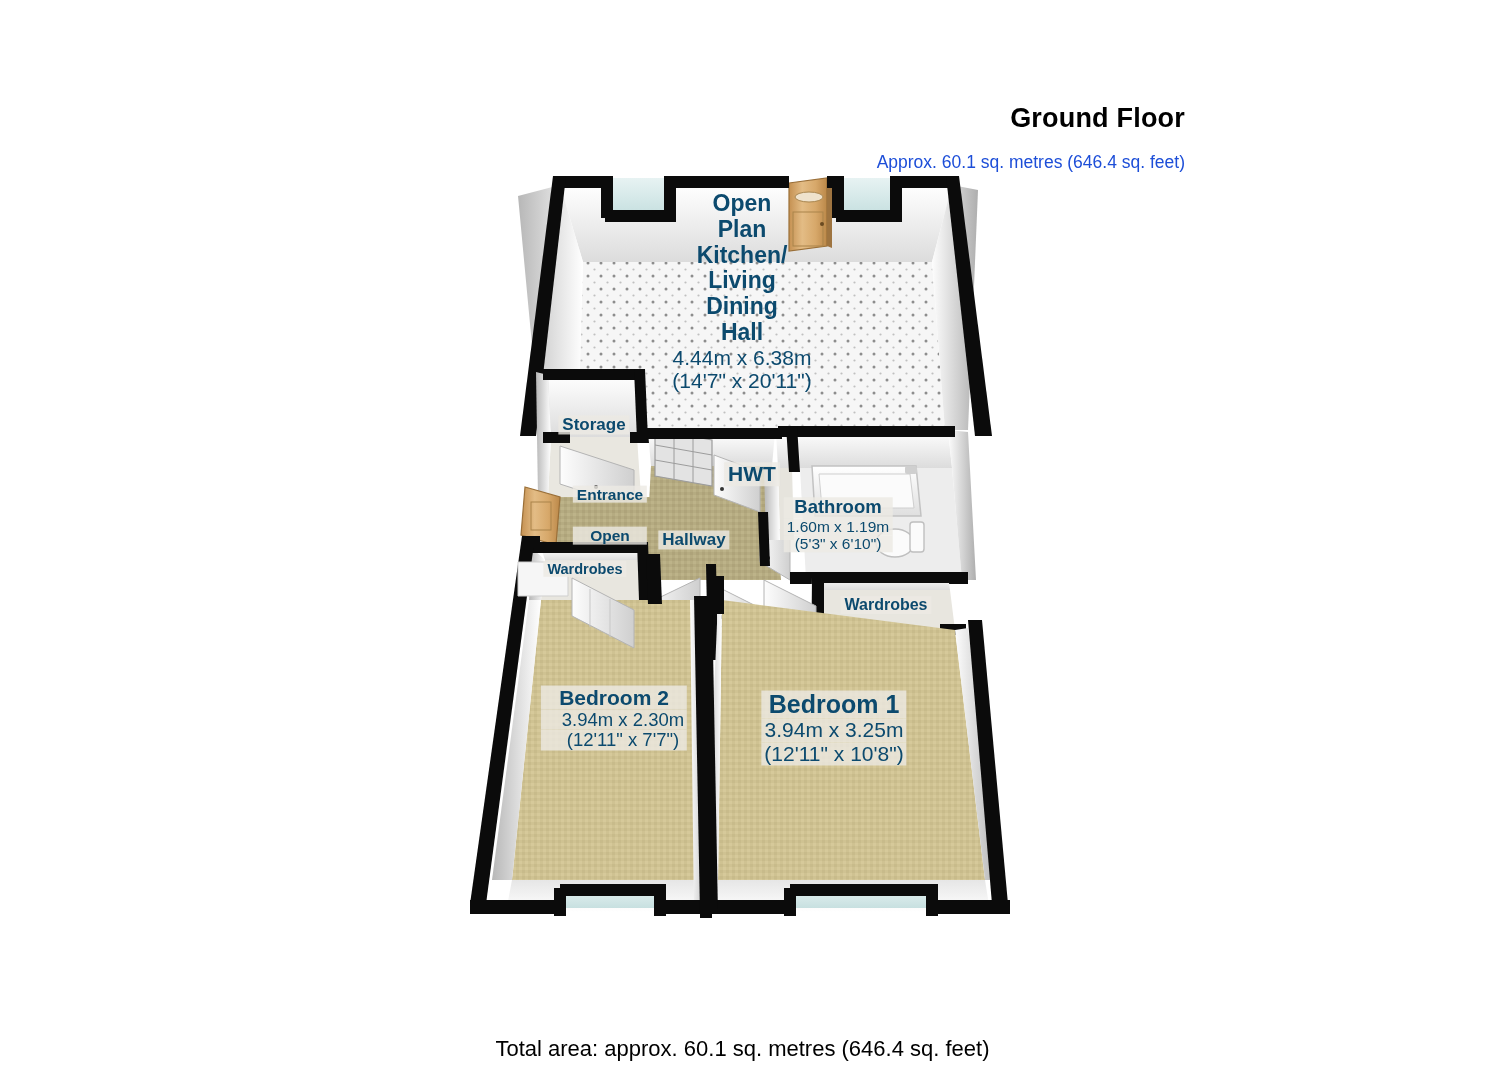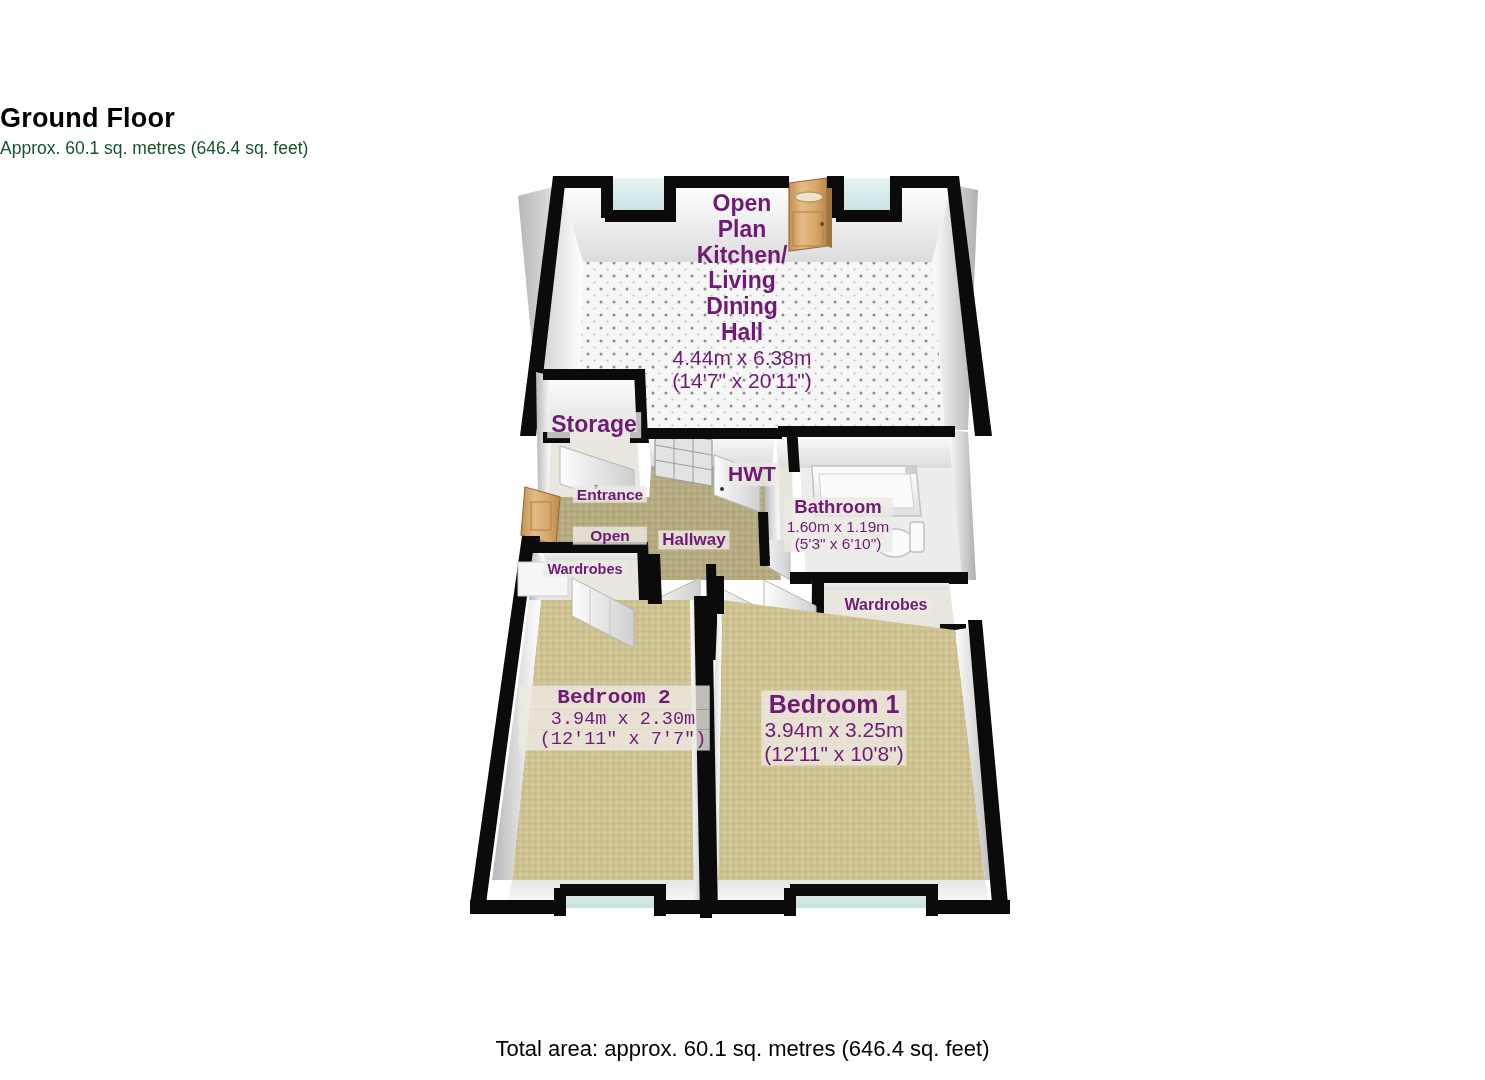--- a/index.html
+++ b/index.html
@@ -15,33 +15,33 @@
     font-family: "Liberation Sans", sans-serif;
     overflow: hidden;
   }
 
   
   #header {
     position: absolute;
     top: 104px;
     left: 0;
     width: 1185px;
-    text-align: left;
+    text-align: right;
   }
   #floor-title {
     font-size: 27px;
     font-weight: bold;
     color: #000;
     letter-spacing: 0.2px;
     line-height: 1.1;
   }
   #floor-sub {
     font-size: 17.5px;
-    color: #14532d;
-    margin-top: 5px;
+    color: #1d4ed8;
+    margin-top: 19px;
     line-height: 1.1;
   }
 
   
   #footer {
     position: absolute;
     bottom: 18px;
     left: 0;
     width: 1485px;
     text-align: center;
@@ -57,21 +57,21 @@
     top: 0;
     width: 1485px;
     height: 1080px;
   }
   #plan-svg { display: block; }
 
   
   .room-label {
     position: absolute;
     text-align: center;
-    color: #701a75;
+    color: #0c4a6e;
     line-height: 1.12;
     white-space: nowrap;
     transform: translate(-50%, -50%);
     pointer-events: auto;
   }
   .room-label .rl-name {
     font-weight: bold;
     display: block;
     background: rgba(236,234,228,0.80);
     padding: 0 4px;
@@ -87,21 +87,21 @@
   .lbl-open .rl-dim  { background: transparent; font-size: 21px; font-weight: normal; }
 
   .lbl-bed1 .rl-name { font-size: 25px; }
   .lbl-bed1 .rl-dim  { font-size: 21px; }
   .lbl-bed2 .rl-name { font-size: 21px; }
   .lbl-bed2 .rl-dim  { font-size: 18.5px; padding-left: 21px; }
   .lbl-bath .rl-name { font-size: 18.5px; }
   .lbl-bath .rl-dim  { font-size: 15.5px; }
   .lbl-hwt   { font-size: 21px; font-weight: bold; }
   .lbl-hwt .rl-name { font-size: 21px; }
-  .lbl-storage .rl-name { font-size: 23px; text-align: center; }
+  .lbl-storage .rl-name { font-size: 17px; text-align: center; }
   .lbl-hallway .rl-name { font-size: 17px; }
   .lbl-entrance .rl-name { font-size: 15.5px; margin-top: 24px; }
   .lbl-wardrobe .rl-name { font-size: 14.5px; }
   .lbl-wardrobe2 .rl-name { font-size: 16px; }
 </style>
 </head>
 <body>
 
 <div id="header">
   <div id="floor-title">Ground Floor</div>
@@ -425,21 +425,21 @@
 </div>
 
 <div class="room-label lbl-wardrobe" style="left:585px; top:569px;">
   <span class="rl-name">Wardrobes</span>
 </div>
 
 <div class="room-label lbl-wardrobe2" style="left:886px; top:605px;">
   <span class="rl-name">Wardrobes</span>
 </div>
 
-<div class="room-label lbl-bed2" style="left:614px; top:718px;font-family:Liberation Mono, monospace;">
+<div class="room-label lbl-bed2" style="left:614px; top:718px;">
   <span class="rl-name">Bedroom 2</span>
   <span class="rl-dim">3.94m x 2.30m</span>
   <span class="rl-dim">(12'11" x 7'7")</span>
 </div>
 
 <div class="room-label lbl-bed1" style="left:834px; top:728px;">
   <span class="rl-name">Bedroom 1</span>
   <span class="rl-dim">3.94m x 3.25m</span>
   <span class="rl-dim">(12'11" x 10'8")</span>
 </div>

